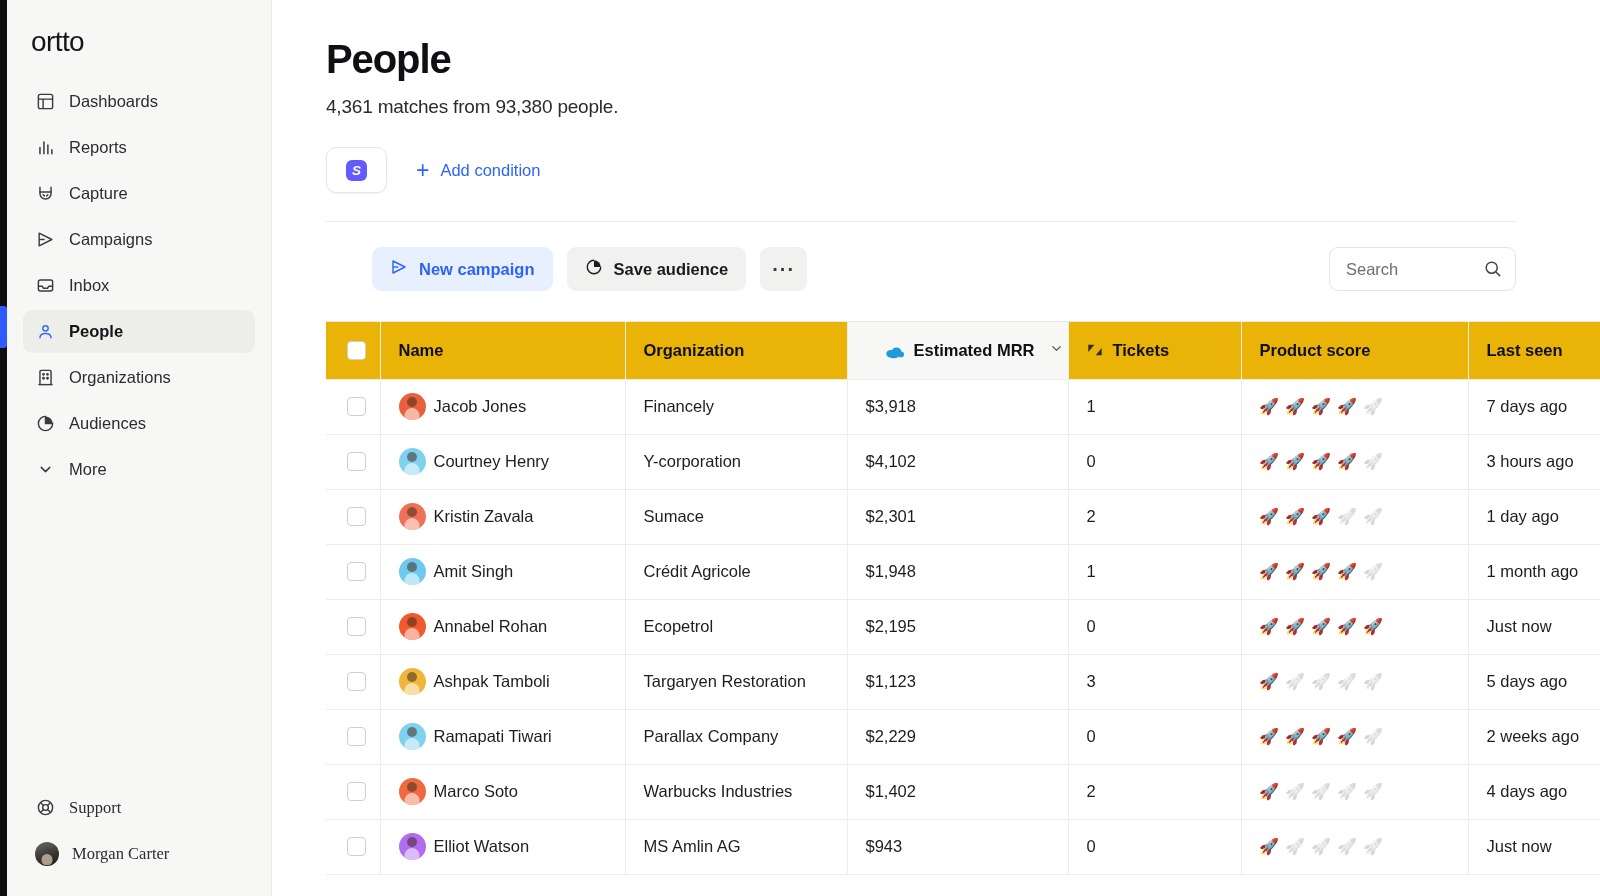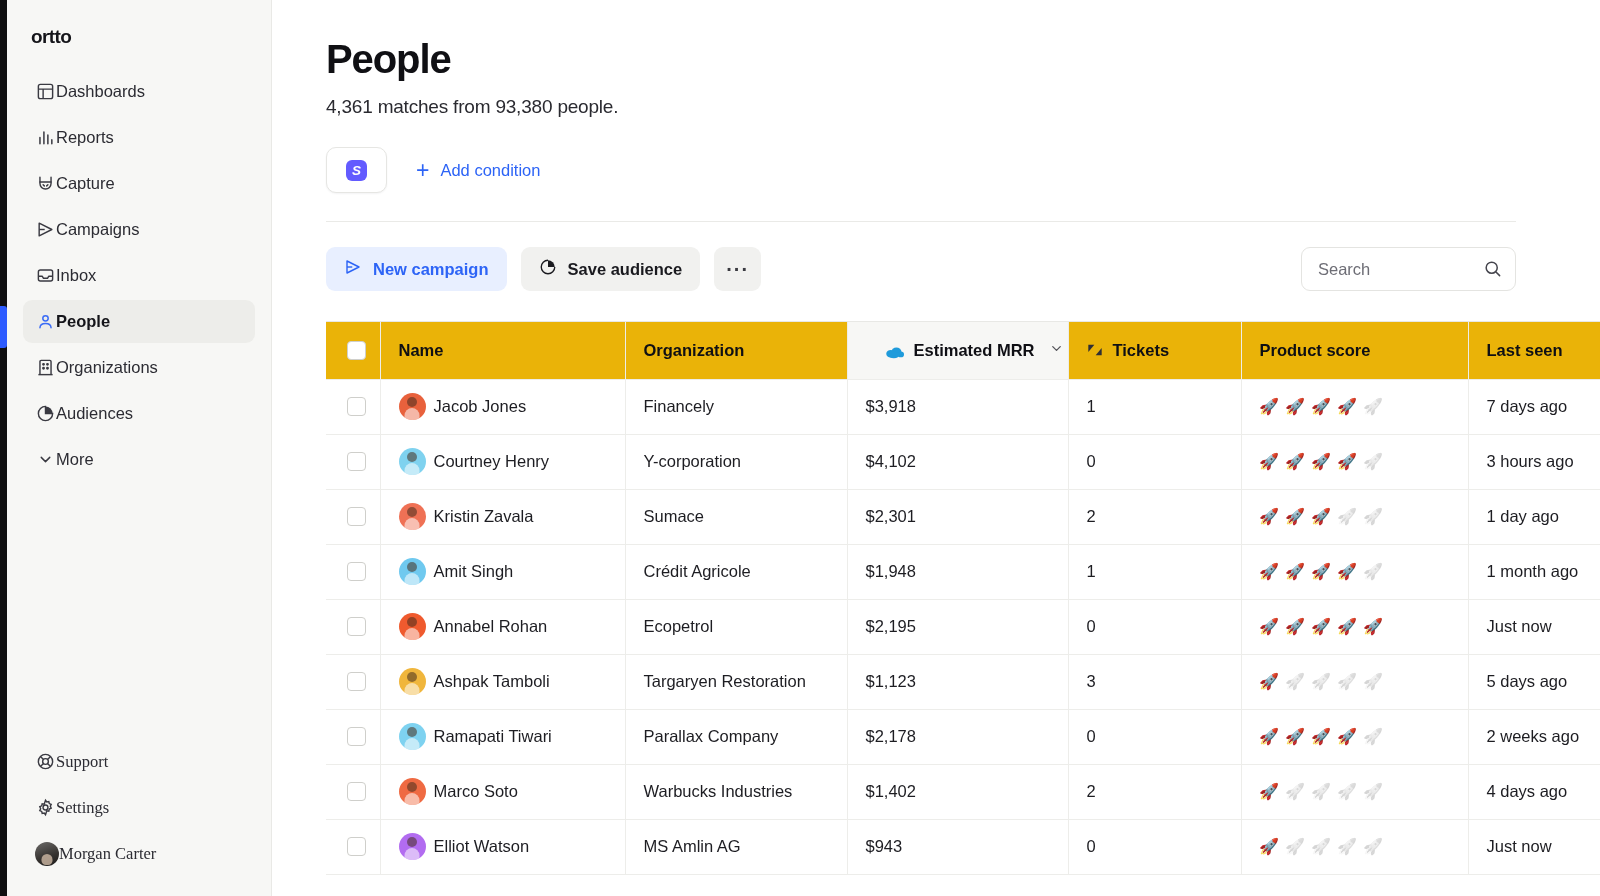--- a/index.html
+++ b/index.html
@@ -25,26 +25,26 @@
   .sidebar {
     width: 272px; min-width: 272px; height: 896px;
     background: #f7f7f5;
     border-right: 1px solid #e9e9e6;
     display: flex; flex-direction: column;
     padding-left: 7px;
     position: relative;
   }
   .logo {
     padding: 26px 0 18px 24px;
-    font-size: 19px; font-weight: 700; letter-spacing: -0.6px;
+    font-size: 28px; font-weight: 400; letter-spacing: -0.6px;
     color: #15151a;
   }
   .nav { padding: 4px 16px 0 16px; flex: 0 0 auto; }
   .nav-item {
-    display: flex; align-items: center; 
+    display: flex; align-items: center; gap: 13px;
     height: 43px; padding: 0 12px;
     border-radius: 9px;
     color: #2c2c33; font-size: 16.5px;
     cursor: pointer;
     margin-bottom: 3px;
   }
   .nav-item .ic { width: 21px; height: 21px; display: flex; align-items: center; justify-content: center; flex: 0 0 21px; }
   .nav-item.active { background: #ededea; font-weight: 700; color: #15151a; }
   .nav-item.active .ic svg { stroke: #3b6cf6; }
   .nav-spacer { flex: 1 1 auto; }
@@ -89,27 +89,28 @@
   .plus { font-size: 23px; font-weight: 400; line-height: 1; color: #2d64f6; }
 
   .divider { margin: 28px 0 0 0; height: 1px; background: #eaeae7; width: 1190px; }
 
   .toolbar { display: flex; align-items: center; margin-top: 25px; width: 1190px; }
   .btn {
     display: flex; align-items: center; gap: 11px;
     height: 44px; padding: 0 18px; border-radius: 9px;
     font-size: 16.5px; cursor: pointer; border: none;
     font-family: inherit;
+    margin-left: 46px;
   }
   .btn-primary { background: #e8efff; color: #2d64f6; font-weight: 700; }
   .btn-soft { background: #f1f1ef; color: #1a1a1f; font-weight: 700; margin-left: 14px; justify-content: center; }
   .btn-dots { background: #f1f1ef; color: #3a3a40; margin-left: 14px; width: 47px; padding: 0; justify-content: center; font-size: 20px; letter-spacing: 1px; }
   .search-wrap { margin-left: auto; position: relative; }
   .search-input {
-    width: 215px; height: 44px;
+    width: 187px; height: 44px;
     border: 1px solid #e4e4e1; border-radius: 9px;
     padding: 0 42px 0 16px; font-size: 16.5px; color: #1a1a1f;
     font-family: inherit; background: #fff; outline: none;
   }
   .search-input::placeholder { color: #6d6d75; }
   .search-ic { position: absolute; right: 14px; top: 12px; }
 
   
   .table-wrap { margin-top: 30px; border-top: 1px solid #e8e8e5; width: 1328px; }
   table { border-collapse: collapse; width: 1328px; table-layout: fixed; }
@@ -270,29 +271,20 @@
     <div class="nav-bottom">
       <div class="nav-item">
         <span class="ic">
           <svg width="19" height="19" viewBox="0 0 24 24" fill="none" stroke="#3a3a42" stroke-width="1.8">
               <circle cx="12" cy="12" r="9"></circle>
               <circle cx="12" cy="12" r="3.6"></circle>
               <path d="M5.6 5.6l3.9 3.9M18.4 5.6l-3.9 3.9M5.6 18.4l3.9-3.9M18.4 18.4l-3.9-3.9"></path>
             </svg>
         </span>
         <span>Support</span>
-      </div>
-      <div class="nav-item">
-        <span class="ic">
-          <svg width="19" height="19" viewBox="0 0 24 24" fill="none" stroke="#3a3a42" stroke-width="1.8">
-              <circle cx="12" cy="12" r="3.1"></circle>
-              <path d="M12 2.8l1.6 2.1 2.6-.5.6 2.6 2.4 1.1-1.1 2.4 1.1 2.4-2.4 1.1-.6 2.6-2.6-.5L12 21.2l-1.6-2.1-2.6.5-.6-2.6-2.4-1.1 1.1-2.4L4.8 11l2.4-1.1.6-2.6 2.6.5z"></path>
-            </svg>
-        </span>
-        <span>Settings</span>
       </div>
       <div class="nav-item">
         <span class="avatar-nav"></span>
         <span>Morgan Carter</span>
       </div>
     </div>
   </aside>
 
   <main class="main">
     <div class="main-pad">
@@ -554,21 +546,21 @@
                 <td class="c-check">
                   <span class="chk"></span>
                 </td>
                 <td class="c-name">
                   <div class="name-cell">
                     <span class="av" style="background:#7ed2f0"></span>
                     <span>Ramapati Tiwari</span>
                   </div>
                 </td>
                 <td class="c-org">Parallax Company</td>
-                <td class="c-mrr">$2,178</td>
+                <td class="c-mrr">$2,229</td>
                 <td class="c-tick">0</td>
                 <td class="c-prod">
                   <div class="rockets">
                     <span class="rk">🚀</span>
                     <span class="rk">🚀</span>
                     <span class="rk">🚀</span>
                     <span class="rk">🚀</span>
                     <span class="rk off">🚀</span>
                   </div>
                 </td>

